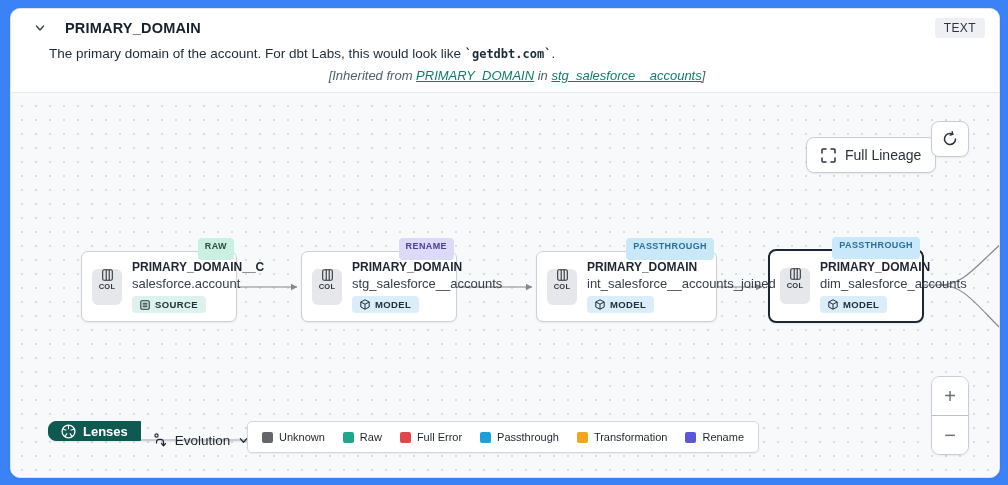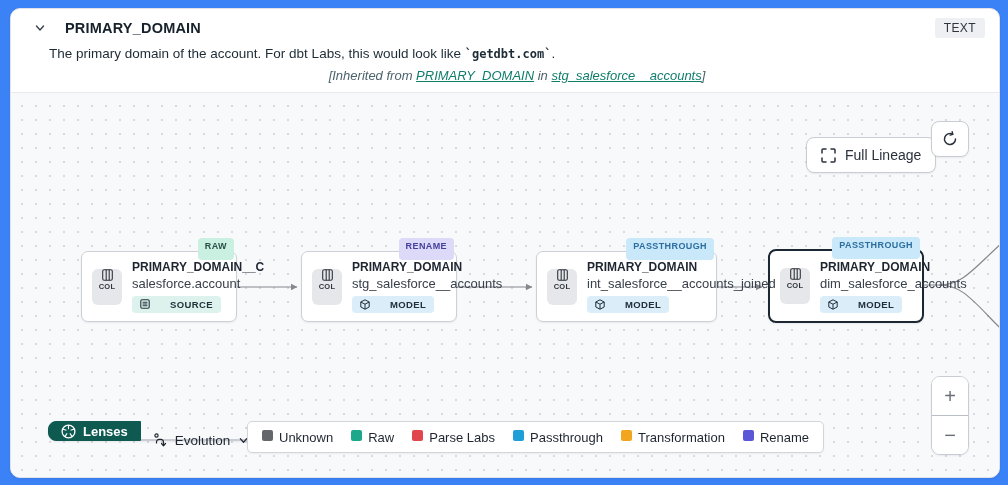--- a/index.html
+++ b/index.html
@@ -43,40 +43,40 @@
   .badge-raw { background:#C9F0E1; color:#2A4F46; }
   .badge-rename { background:#DCD9F9; color:#44419B; }
   .badge-passthrough { background:#C9E8FA; color:#2C6E9E; }
   .node-body { position:relative; z-index:1; display:flex; align-items:center; gap:10px; background:transparent; }
   .col-chip { width:30px; height:36px; background:#E6E7EA; border-radius:6px; flex:0 0 auto;
               display:flex; flex-direction:column; align-items:center; justify-content:flex-start; gap:1px; color:#2E343D; }
   .col-chip .col-txt { font-size:7.5px; font-weight:bold; letter-spacing:.3px; }
   .node-main { display:flex; flex-direction:column; }
   .node-title { font-size:12px; font-weight:bold; color:#1E2530; margin-bottom:2px; }
   .node-sub { font-size:13px; color:#39404A; margin-bottom:5px; }
-  .res-badge { display:inline-flex; align-items:flex-start; gap:20px; align-self:flex-start;
+  .res-badge { display:inline-flex; align-items:flex-end; gap:5px; align-self:flex-start;
                font-size:9.5px; font-weight:bold; letter-spacing:.4px; color:#21303B;
                padding:3px 8px; border-radius:4px; }
   .res-source { background:#DDF2EC; }
   .res-model { background:#DAEDF9; }
 
   
   .lens-group { position:absolute; left:37px; top:328px; height:20px; display:flex; align-items:stretch;
                 border-radius:8px; box-shadow:0 1px 2px rgba(16,24,40,.08); }
   .lenses-btn { display:flex; align-items:center; gap:7px; background:#0E5A50; color:#fff;
                 font-size:13px; font-weight:bold; padding:0 12px; border-radius:8px 0 0 8px;
                 border:1px solid #0E5A50; cursor:pointer; }
   .lens-select { display:flex; align-items:center; gap:8px; background:#fff; border:1px solid #C9CDD3;
                  border-left:none; border-radius:0 8px 8px 0; padding:0 12px; font-size:13.5px;
                  color:#1F2630; cursor:pointer;margin-top:18px; }
 
   .legend { position:absolute; left:236px; top:328px; height:32px; display:flex; align-items:center;
             gap:18px; background:#fff; border:1px solid #D2D5DA; border-radius:5px; padding:0 14px;
             box-shadow:0 1px 2px rgba(16,24,40,.05); }
-  .leg-item { display:flex; align-items:flex-start; gap:6px; font-size:13px; color:#1F2630; }
+  .leg-item { display:flex; align-items:flex-end; gap:6px; font-size:11px; color:#1F2630; }
   .leg-sq { width:11px; height:11px; border-radius:2px; flex:0 0 auto; }
 
   
   .zoomctl { position:absolute; left:920px; top:283px; width:38px; height:79px; background:#fff;
              border:1px solid #C9CDD3; border-radius:9px; box-shadow:0 1px 2px rgba(16,24,40,.07);
              display:flex; flex-direction:column; overflow:hidden; }
   .zoomctl .zbtn { flex:1; display:flex; align-items:center; justify-content:center;
                    font-size:20px; color:#6B7078; cursor:pointer; background:#fff; border:none; }
   .zoomctl .zdiv { height:1px; background:#B9BDC4; }
 
@@ -267,21 +267,21 @@
         <span class="leg-item">
           <span class="leg-sq" style="background-color: rgb(99, 102, 107);"></span>
           <span>Unknown</span>
         </span>
         <span class="leg-item">
           <span class="leg-sq" style="background-color: rgb(29, 168, 140);"></span>
           <span>Raw</span>
         </span>
         <span class="leg-item">
           <span class="leg-sq" style="background-color: rgb(224, 71, 76);"></span>
-          <span>Parse Labs</span>
+          <span>Full Error</span>
         </span>
         <span class="leg-item">
           <span class="leg-sq" style="background-color: rgb(30, 159, 216);"></span>
           <span>Passthrough</span>
         </span>
         <span class="leg-item">
           <span class="leg-sq" style="background-color: rgb(242, 165, 31);"></span>
           <span>Transformation</span>
         </span>
         <span class="leg-item">

